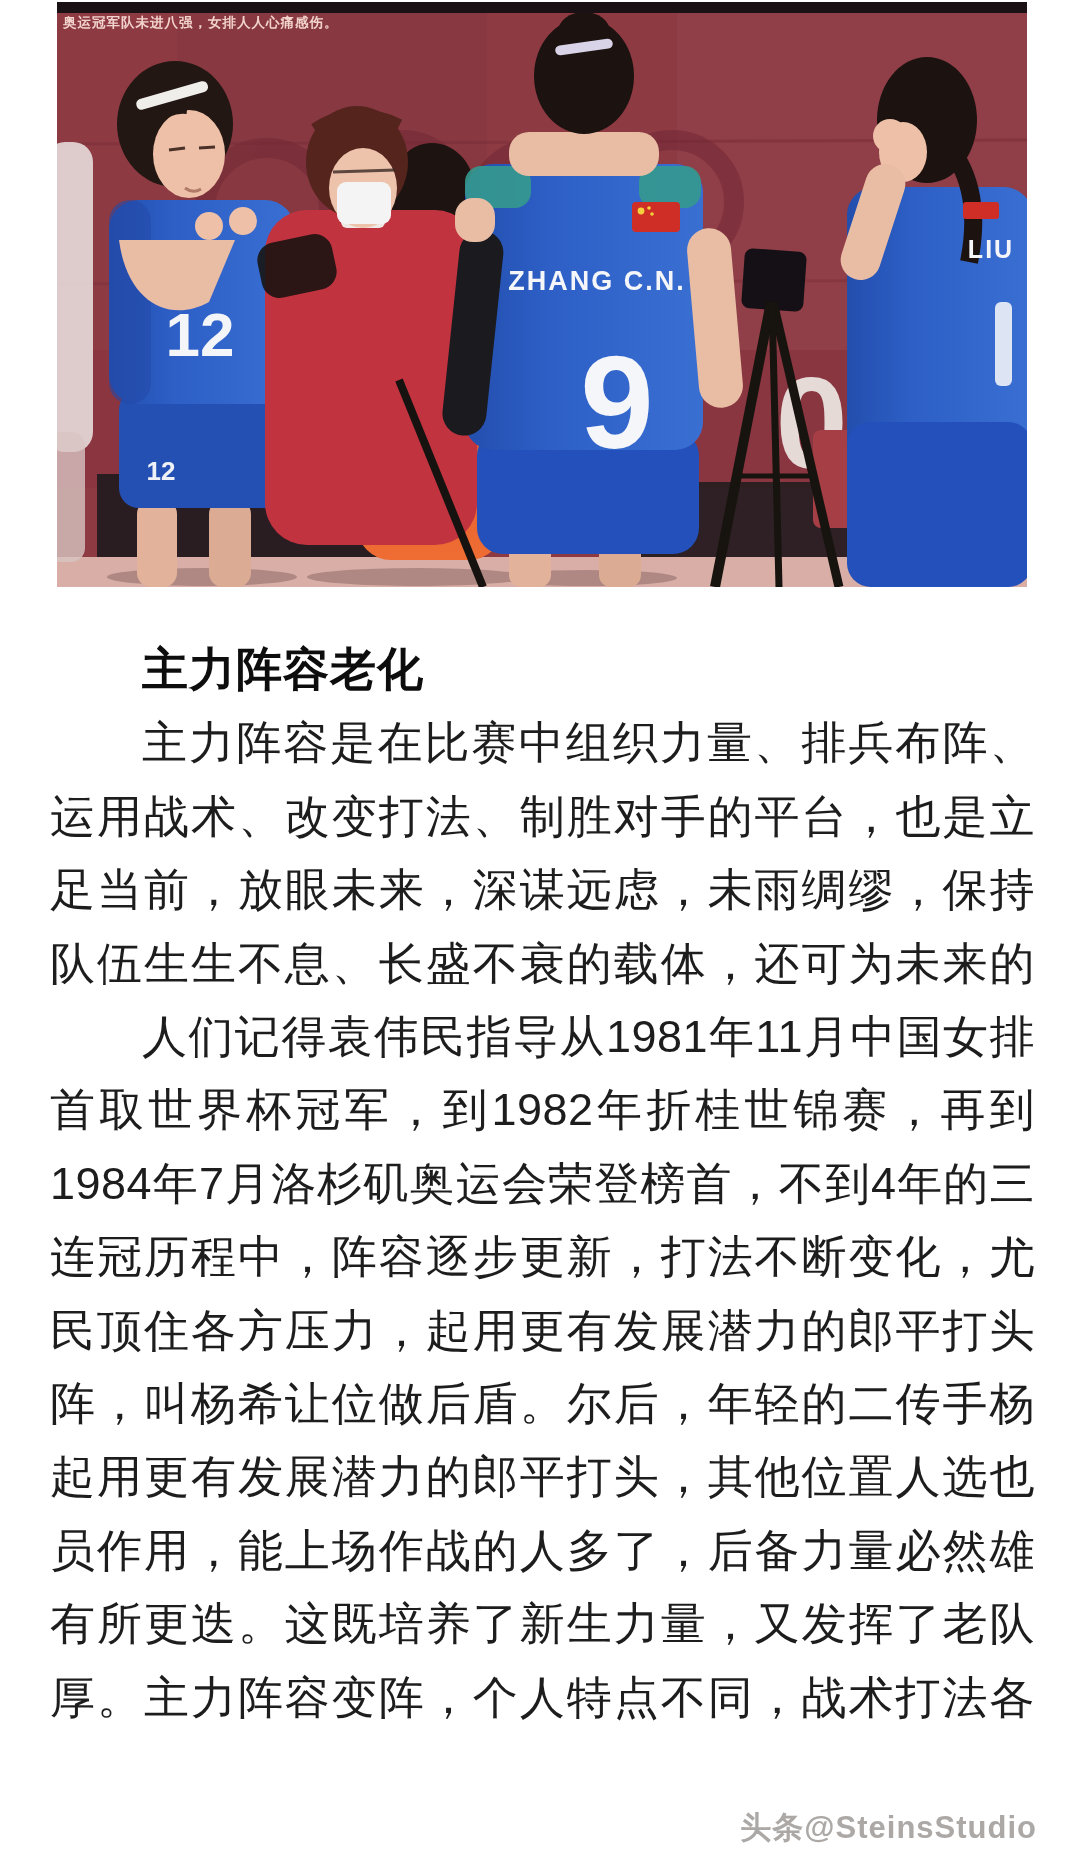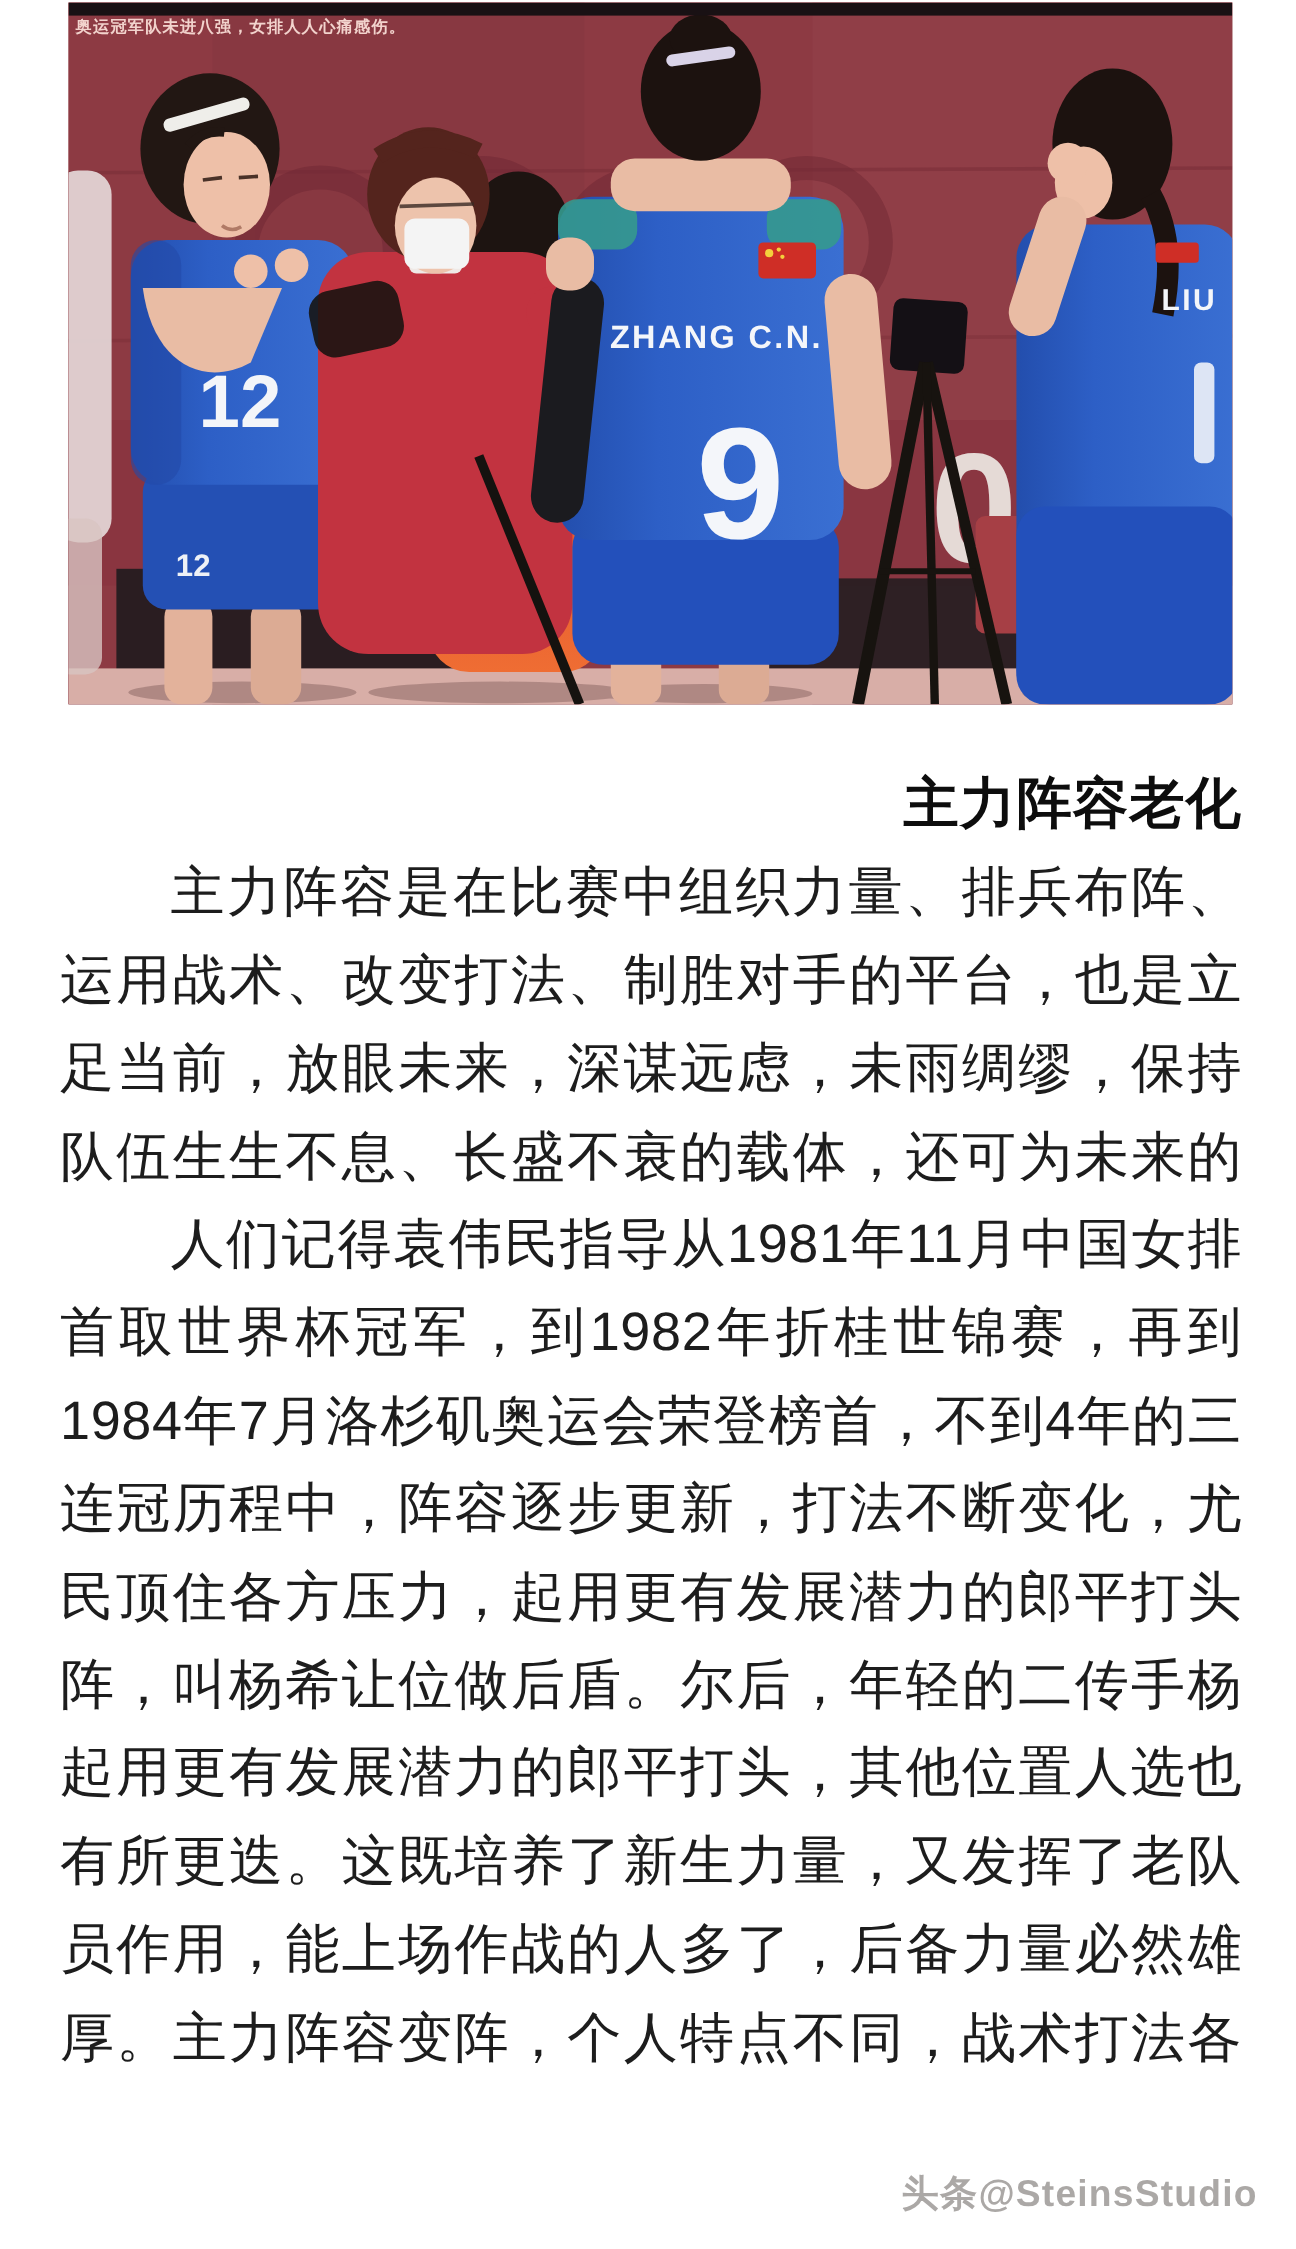--- a/index.html
+++ b/index.html
@@ -14,28 +14,28 @@
     overflow:hidden;background:#8d3a43;
   }
   .photo svg{display:block;width:970px;height:585px;}
   
   .article{
     position:absolute;left:50px;top:633px;width:985px;
     color:#1d1d1d;font-size:45px;line-height:73.4px;
   }
   .heading{
     font-weight:bold;font-size:46px;color:#0d0d0d;padding-left:92px;
-    line-height:73.4px;letter-spacing:1px;text-align:right;
+    line-height:73.4px;letter-spacing:1px;
   }
   .line{line-height:73.4px;letter-spacing:0.5px;}
   .line.indent{padding-left:92px;}
   .line.justify{text-align:justify;text-align-last:justify;}
   
   .watermark{
-    position:absolute;top:1807px;right:32px;
+    position:absolute;top:1807px;right:43px;
     font-size:31px;font-weight:bold;color:rgba(152,149,147,0.82);
     text-shadow:1px 1px 0 rgba(255,255,255,0.9);
     letter-spacing:1px;pointer-events:none;
   }
   
   .bottom-fade{
     position:absolute;left:0;bottom:0;width:1080px;height:26px;
     background:linear-gradient(to bottom,rgba(255,255,255,0),rgba(255,255,255,0.85));
   }
 </style>
@@ -191,21 +191,21 @@
       <div class="line justify">运用战术、改变打法、制胜对手的平台，也是立</div>
       <div class="line justify">足当前，放眼未来，深谋远虑，未雨绸缪，保持</div>
       <div class="line justify">队伍生生不息、长盛不衰的载体，还可为未来的</div>
       <div class="line indent justify">人们记得袁伟民指导从1981年11月中国女排</div>
       <div class="line justify">首取世界杯冠军，到1982年折桂世锦赛，再到</div>
       <div class="line justify">1984年7月洛杉矶奥运会荣登榜首，不到4年的三</div>
       <div class="line justify">连冠历程中，阵容逐步更新，打法不断变化，尤</div>
       <div class="line justify">民顶住各方压力，起用更有发展潜力的郎平打头</div>
       <div class="line justify">阵，叫杨希让位做后盾。尔后，年轻的二传手杨</div>
       <div class="line justify">起用更有发展潜力的郎平打头，其他位置人选也</div>
+      <div class="line justify">员作用，能上场作战的人多了，后备力量必然雄</div>
       <div class="line justify">有所更迭。这既培养了新生力量，又发挥了老队</div>
-      <div class="line justify">员作用，能上场作战的人多了，后备力量必然雄</div>
       <div class="line justify">厚。主力阵容变阵，个人特点不同，战术打法各</div>
     </div>
 </div>
 
 <div class="watermark">头条@SteinsStudio</div>
 
 <div class="bottom-fade"></div>
 
 </body></html>

